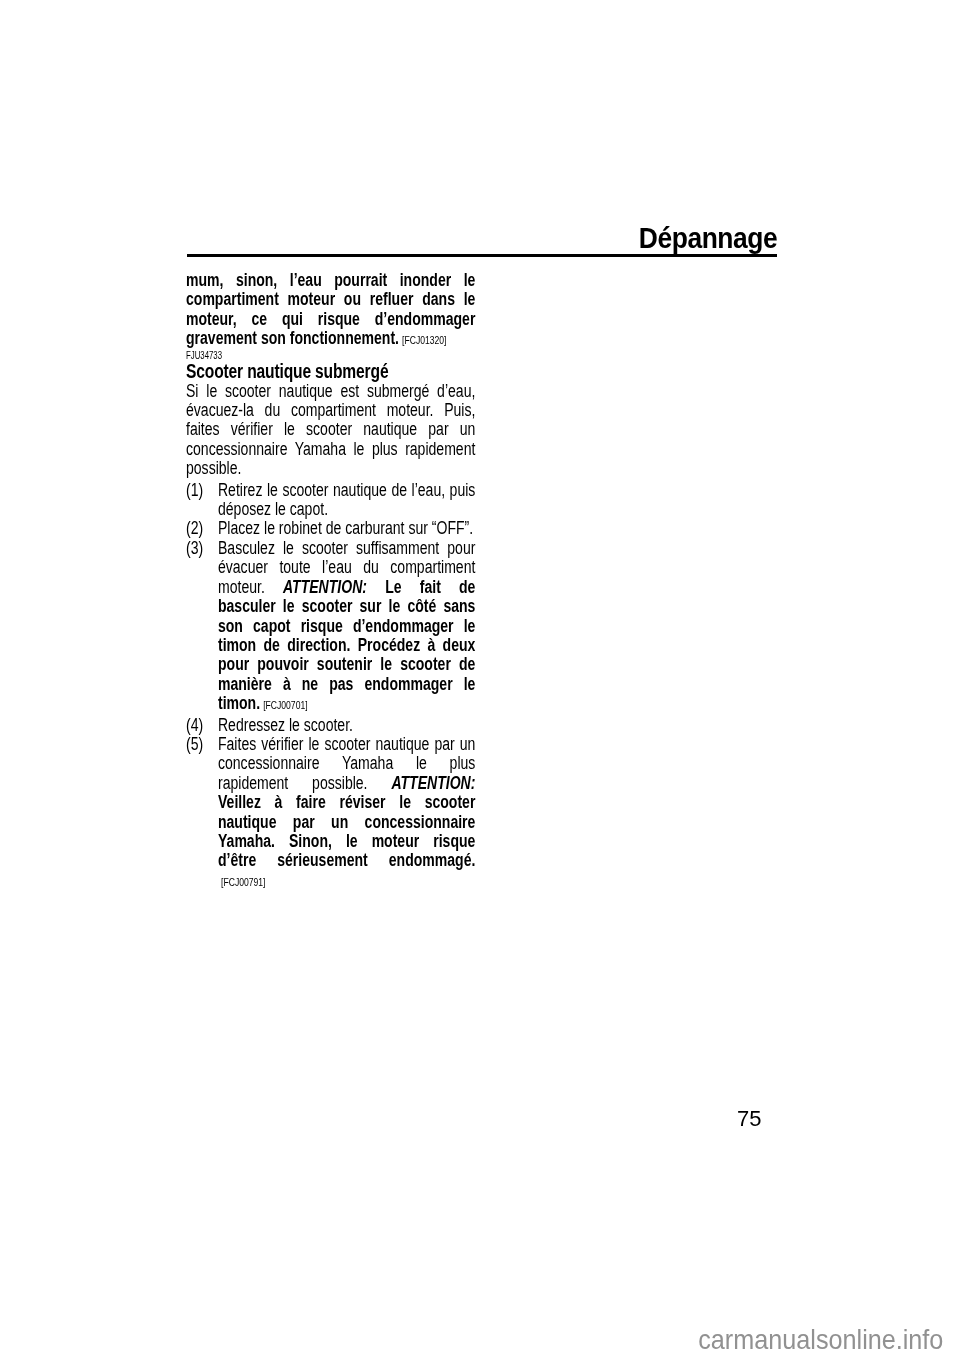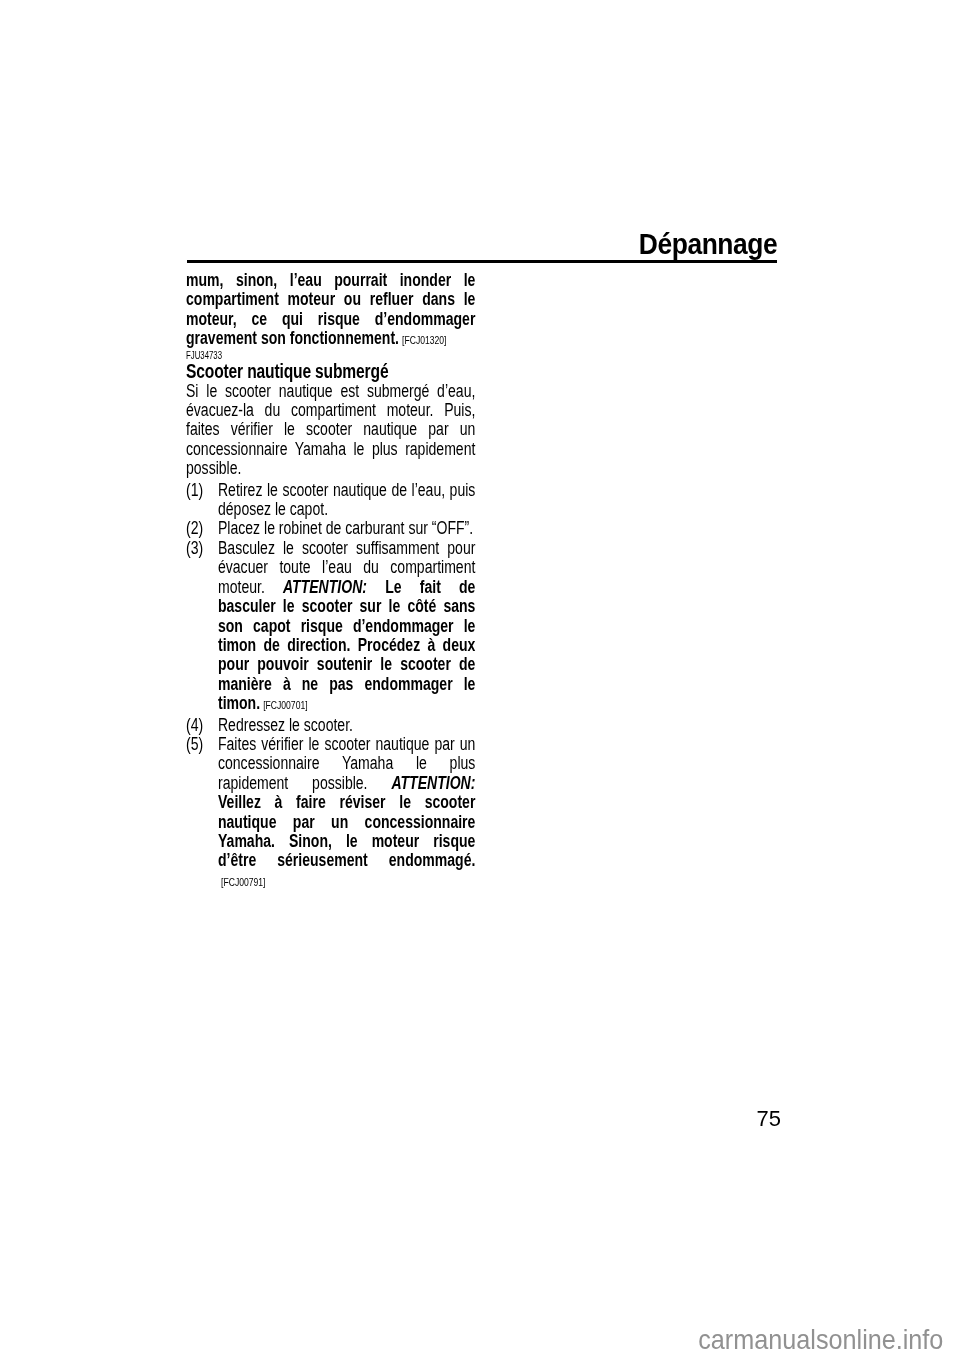--- a/index.html
+++ b/index.html
@@ -14,21 +14,20 @@
   }
   
   .header {
     position: absolute;
     left: 187px;
     top: 221px;
     width: 590px;
     height: 33px;
     border-bottom: 3px solid #000000;
     text-align: right;
-    margin-top: 6px;
   }
   .header-title {
     display: inline-block;
     font-size: 30px;
     font-weight: bold;
     line-height: 33px;
     letter-spacing: -0.5px;
     transform: scaleX(0.88);
     transform-origin: 100% 50%;
     white-space: nowrap;
@@ -84,21 +83,21 @@
     top: 0;
   }
   .att-label { font-weight: bold; font-style: italic; }
   .att-text { font-weight: bold; }
   
   .page-number {
     position: absolute;
     left: 737px;
     top: 1107px;
     width: 44px;
-    text-align: right;
+    text-align: left;
     font-size: 22px;
     line-height: 24px;
   }
   .watermark {
     position: absolute;
     right: 17px;
     top: 1324px;
     font-size: 28px;
     line-height: 32px;
     color: #919191;

